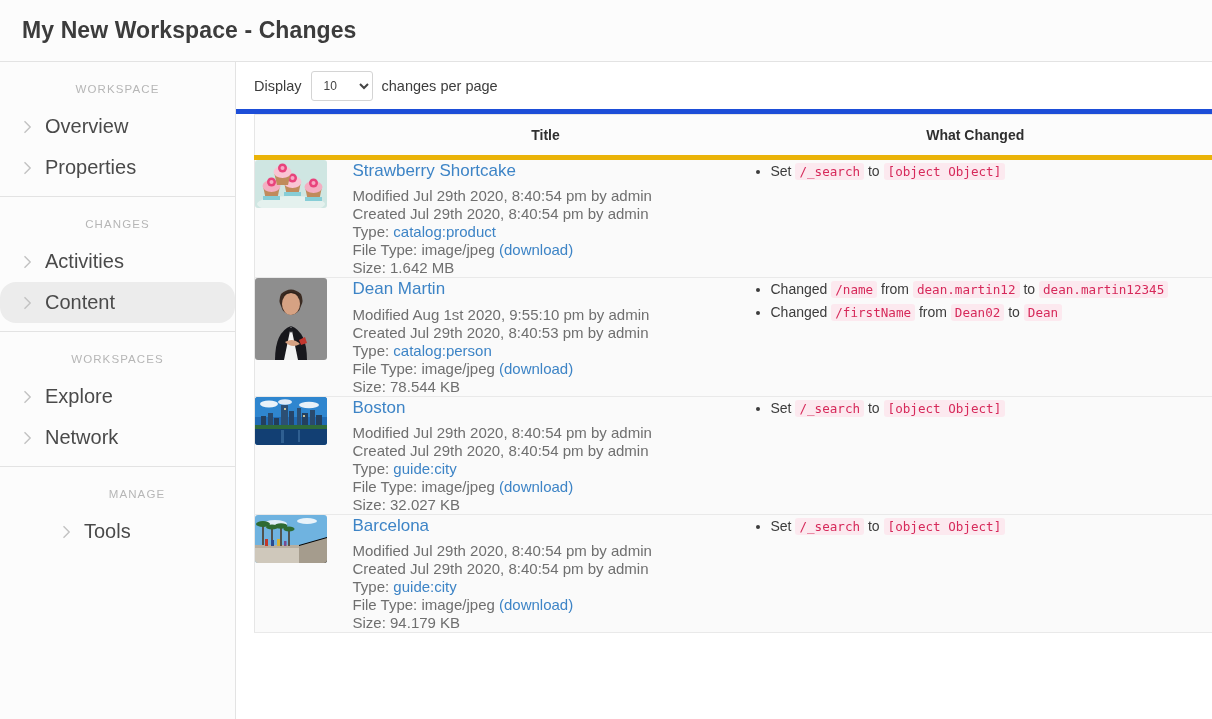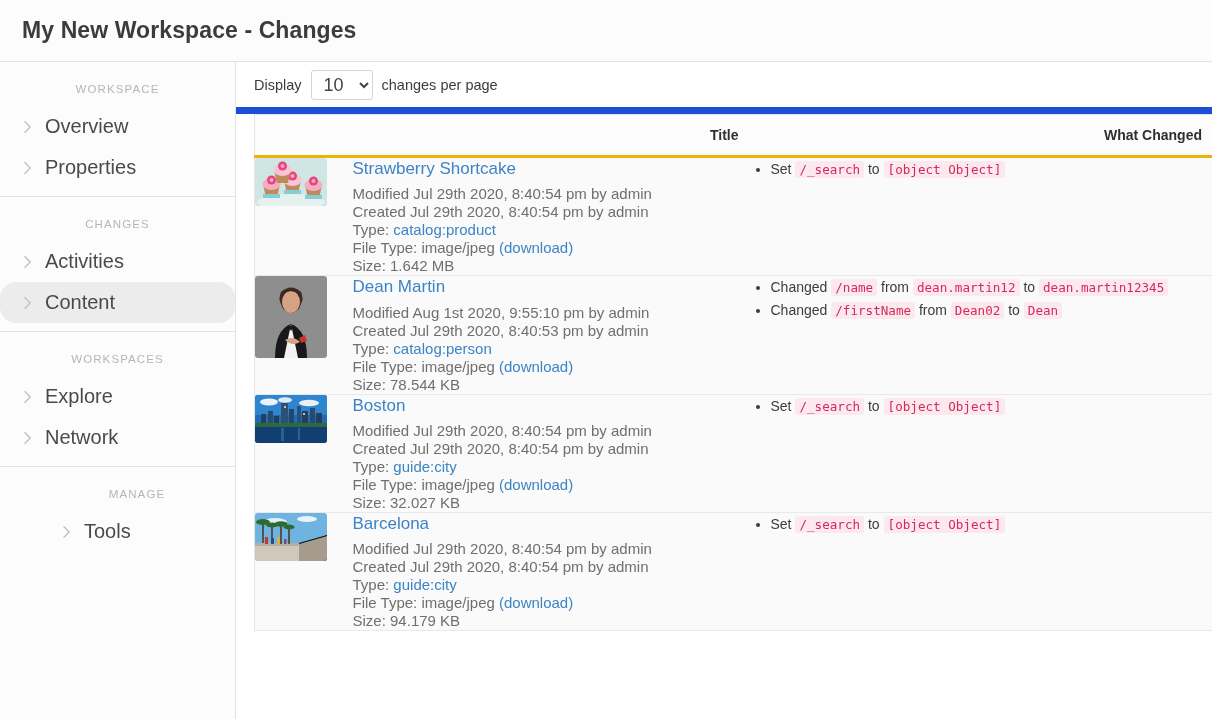--- a/index.html
+++ b/index.html
@@ -91,27 +91,27 @@
   }
 
   .display-bar {
     height: 52px;
     flex: 0 0 52px;
     display: flex;
     align-items: center;
     padding-left: 18px;
     font-size: 14.5px;
     color: #3c3c3c;
-    border-bottom: 7px solid #1d4ed8;
+    border-bottom: 5px solid #1d4ed8;
   }
   .display-bar .lbl { margin-right: 9px; }
   .page-size-select {
     width: 62px;
     height: 30px;
-    font-size: 18px;
+    font-size: 12px;
     font-family: "Liberation Sans", sans-serif;
     color: #444;
     border: 1px solid #d4d4d4;
     border-radius: 3px;
     background: #ffffff;
     padding-left: 8px;
     margin-right: 9px;
     cursor: pointer;
   }
 
@@ -125,26 +125,26 @@
     width: 100%;
     border-collapse: collapse;
     border: 1px solid #e6e6e6;
     border-right: none;
     border-bottom: none;
     border-top-left-radius: 5px;
     table-layout: fixed;
   }
   .changes-table thead th {
     background: #fcfcfc;
-    text-align: right;
+    text-align: center;
     font-size: 14px;
     font-weight: bold;
     color: #2f2f2f;
     padding: 12px 10px 12px 0;
-    border-bottom: 3px solid #eab308;
+    border-bottom: 5px solid #eab308;
     height: 38px;
     vertical-align: middle;
   }
   .col-thumb  { width: 98px; }
   .col-title  { width: 396px; }
   .col-change { width: auto; }
   .th-title  { padding-left: 2px; }
   .th-change { padding-left: 4px; }
 
   .changes-table tbody td {

